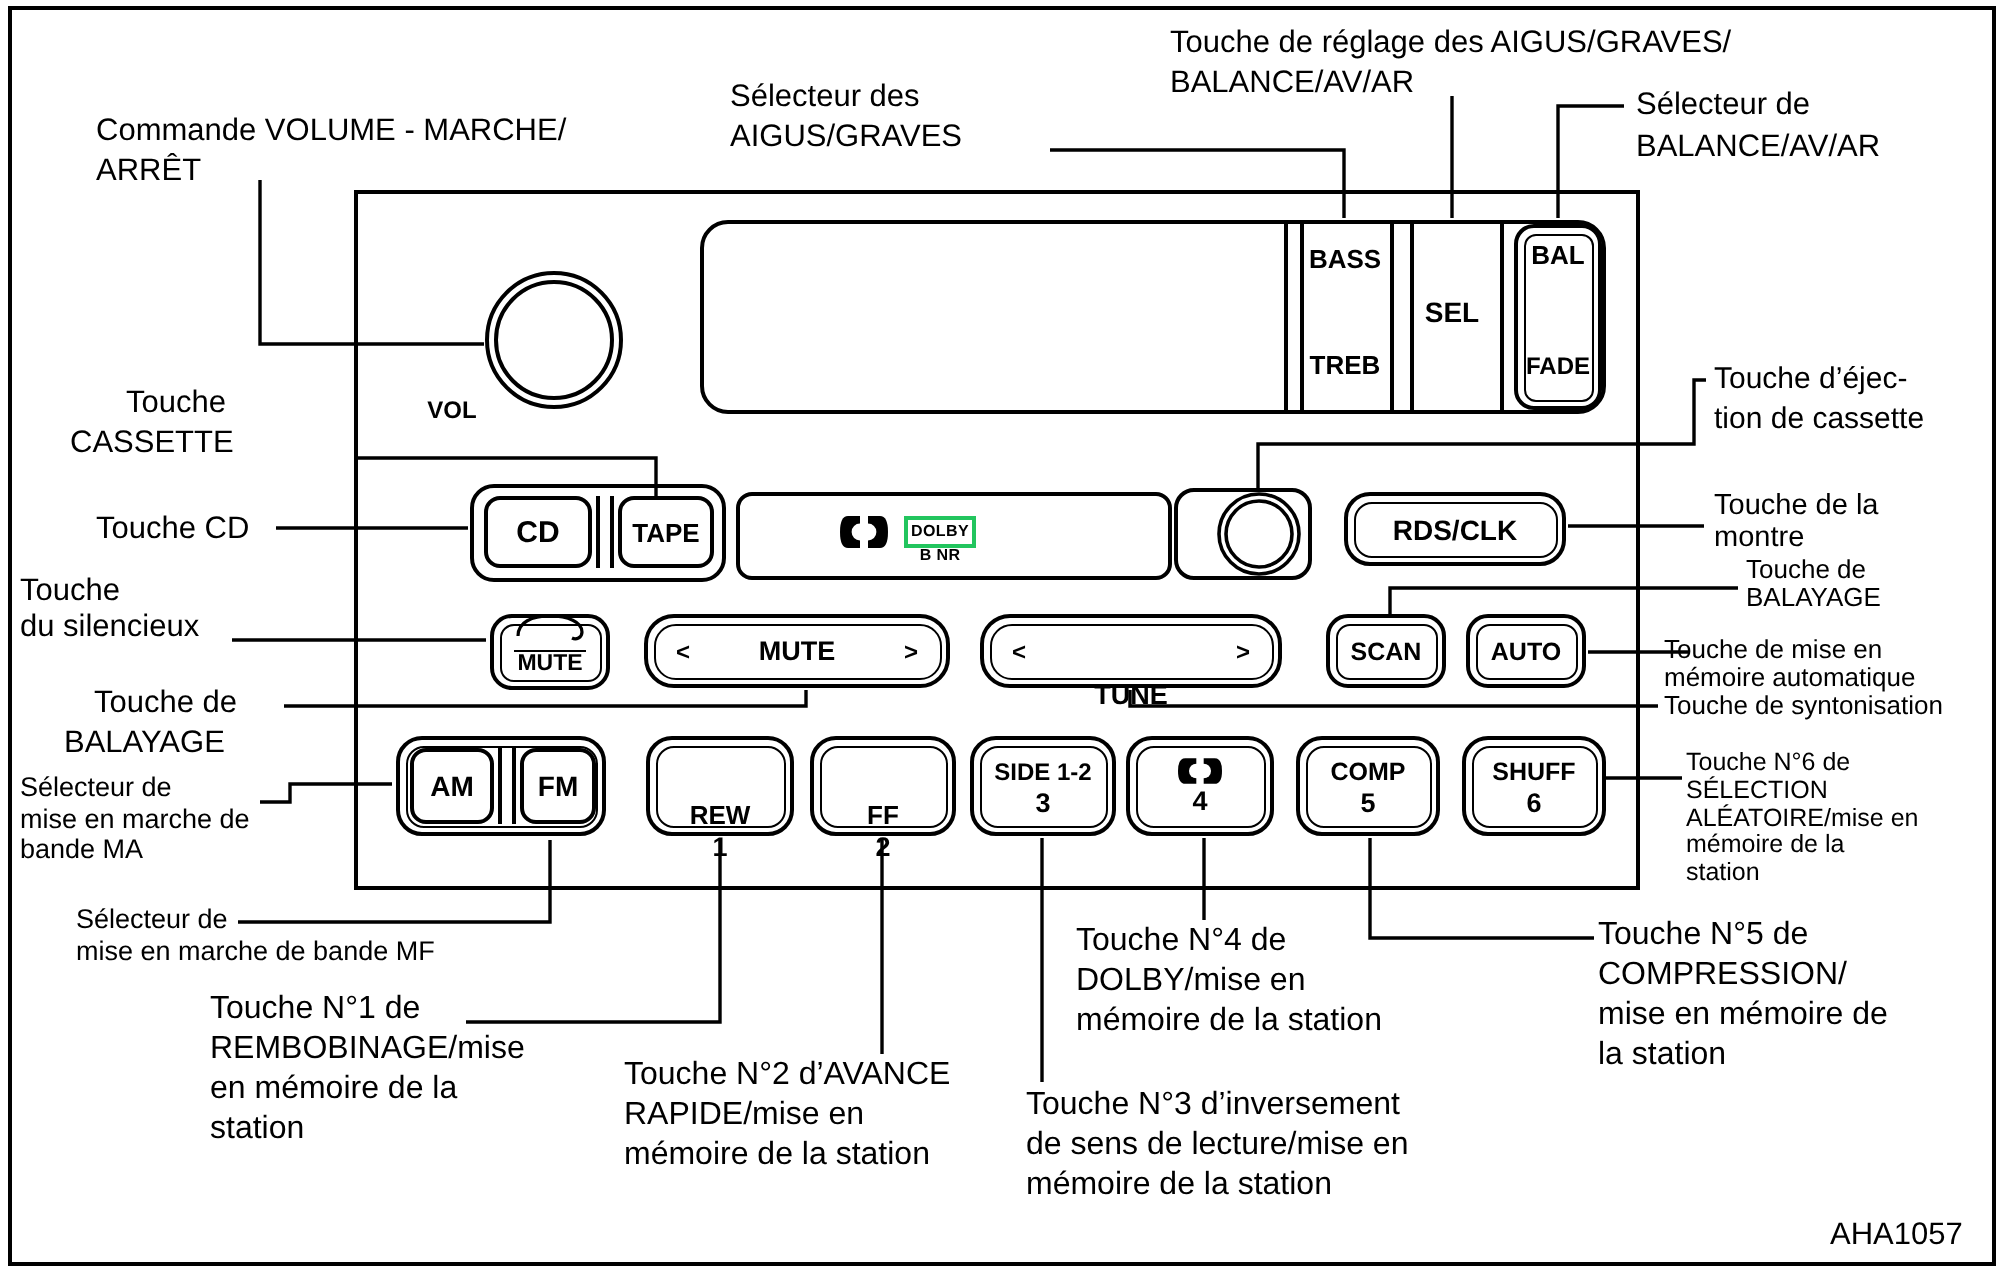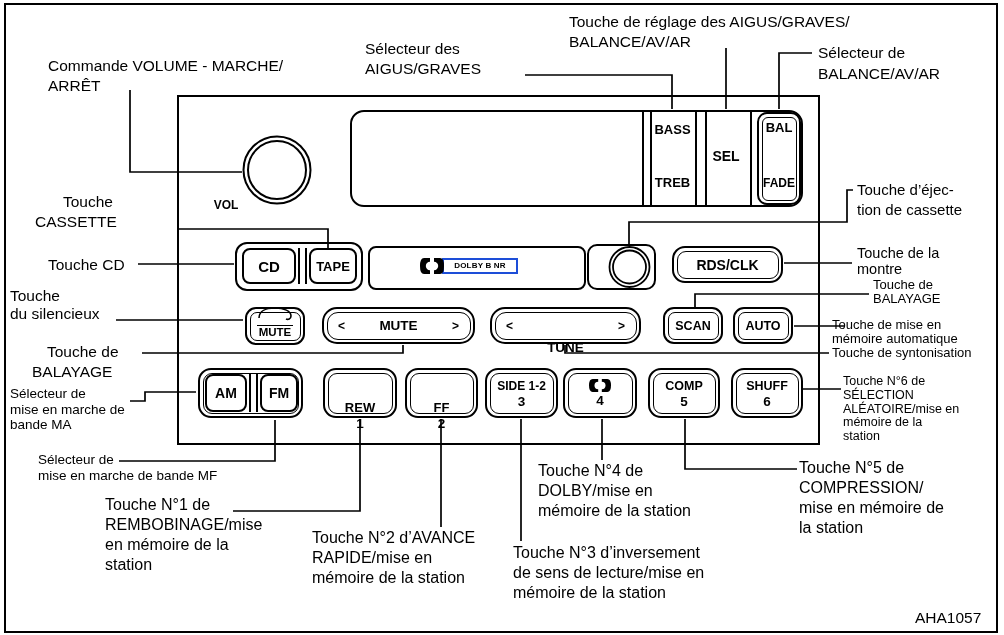--- a/index.html
+++ b/index.html
@@ -45,21 +45,21 @@
   <div class="abs ctr" style="left:701px;top:148px;width:50px;font-weight:bold;font-size:14px;">SEL</div>
   <div class="abs ctr" style="left:757px;top:120px;width:44px;font-weight:bold;font-size:13px;z-index:2;">BAL</div>
   <div class="abs ctr" style="left:757px;top:176px;width:44px;font-weight:bold;font-size:12px;z-index:2;">FADE</div>
 
   <div class="abs" style="left:235px;top:242px;width:128px;height:49px;border:2px solid #000;border-radius:12px;box-sizing:border-box;"></div>
   <div class="sbox" style="left:242px;top:248px;width:54px;height:36px;border-radius:8px;font-size:15px;">CD</div>
   <div class="vstrip" style="left:298px;top:248px;width:9px;height:36px;"></div>
   <div class="sbox" style="left:309px;top:248px;width:48px;height:36px;border-radius:8px;font-size:13px;">TAPE</div>
 
   <div class="abs" style="left:368px;top:246px;width:218px;height:44px;border:2px solid #000;border-radius:8px;box-sizing:border-box;"></div>
-  <div class="abs ctr" style="left:442px;top:258px;width:76px;height:16px;border:2px solid #1d4ed8;box-sizing:border-box;font-weight:bold;font-size:8px;line-height:12px;letter-spacing:.2px;">DOLBY B NR</div>
+  <div class="abs ctr" style="left:452px;top:258px;width:36px;height:16px;border:2px solid #22c55e;box-sizing:border-box;font-weight:bold;font-size:8px;line-height:12px;letter-spacing:.2px;">DOLBY B NR</div>
 
   <div class="abs" style="left:587px;top:244px;width:69px;height:46px;border:2px solid #000;border-radius:10px;box-sizing:border-box;"></div>
   <div class="abs ctr" style="left:612px;top:260px;width:35px;font-weight:bold;font-size:12.5px;z-index:2;">EJ</div>
 
   <div class="btn" style="left:672px;top:246px;width:111px;height:37px;--r:13px;font-size:14px;">RDS/CLK</div>
 
   <div class="btn" style="left:245px;top:307px;width:60px;height:38px;--r:11px;">
     <span style="font-size:11.5px;border-top:1.5px solid #000;padding:0 2px;margin-top:11px;">MUTE</span>
   </div>
   <div class="btn" style="left:322px;top:307px;width:153px;height:37px;--r:15px;flex-direction:row;justify-content:space-between;padding:0 14px;">
@@ -152,21 +152,21 @@
   </svg>
 
   <div class="lbl" style="left:365px;top:39px;font-size:15.5px;">
     <div>Sélecteur des</div>
       <div>AIGUS/GRAVES</div>
   </div>
   <div class="lbl" style="left:48px;top:56px;font-size:15.5px;">
     <div>Commande VOLUME - MARCHE/</div>
       <div>ARRÊT</div>
   </div>
-  <div class="lbl" style="left:569px;top:12px;font-size:15.5px;">
+  <div class="lbl" style="left:585px;top:12px;font-size:15.5px;">
     <div>Touche de réglage des AIGUS/GRAVES/</div>
       <div>BALANCE/AV/AR</div>
   </div>
   <div class="lbl" style="left:818px;top:42px;font-size:15.5px;line-height:21px;">
     <div>Sélecteur de</div>
       <div>BALANCE/AV/AR</div>
   </div>
   <div class="lbl" style="left:35px;top:192px;font-size:15.5px;">
     <div style="padding-left:28px;">Touche</div>
       <div>CASSETTE</div>

